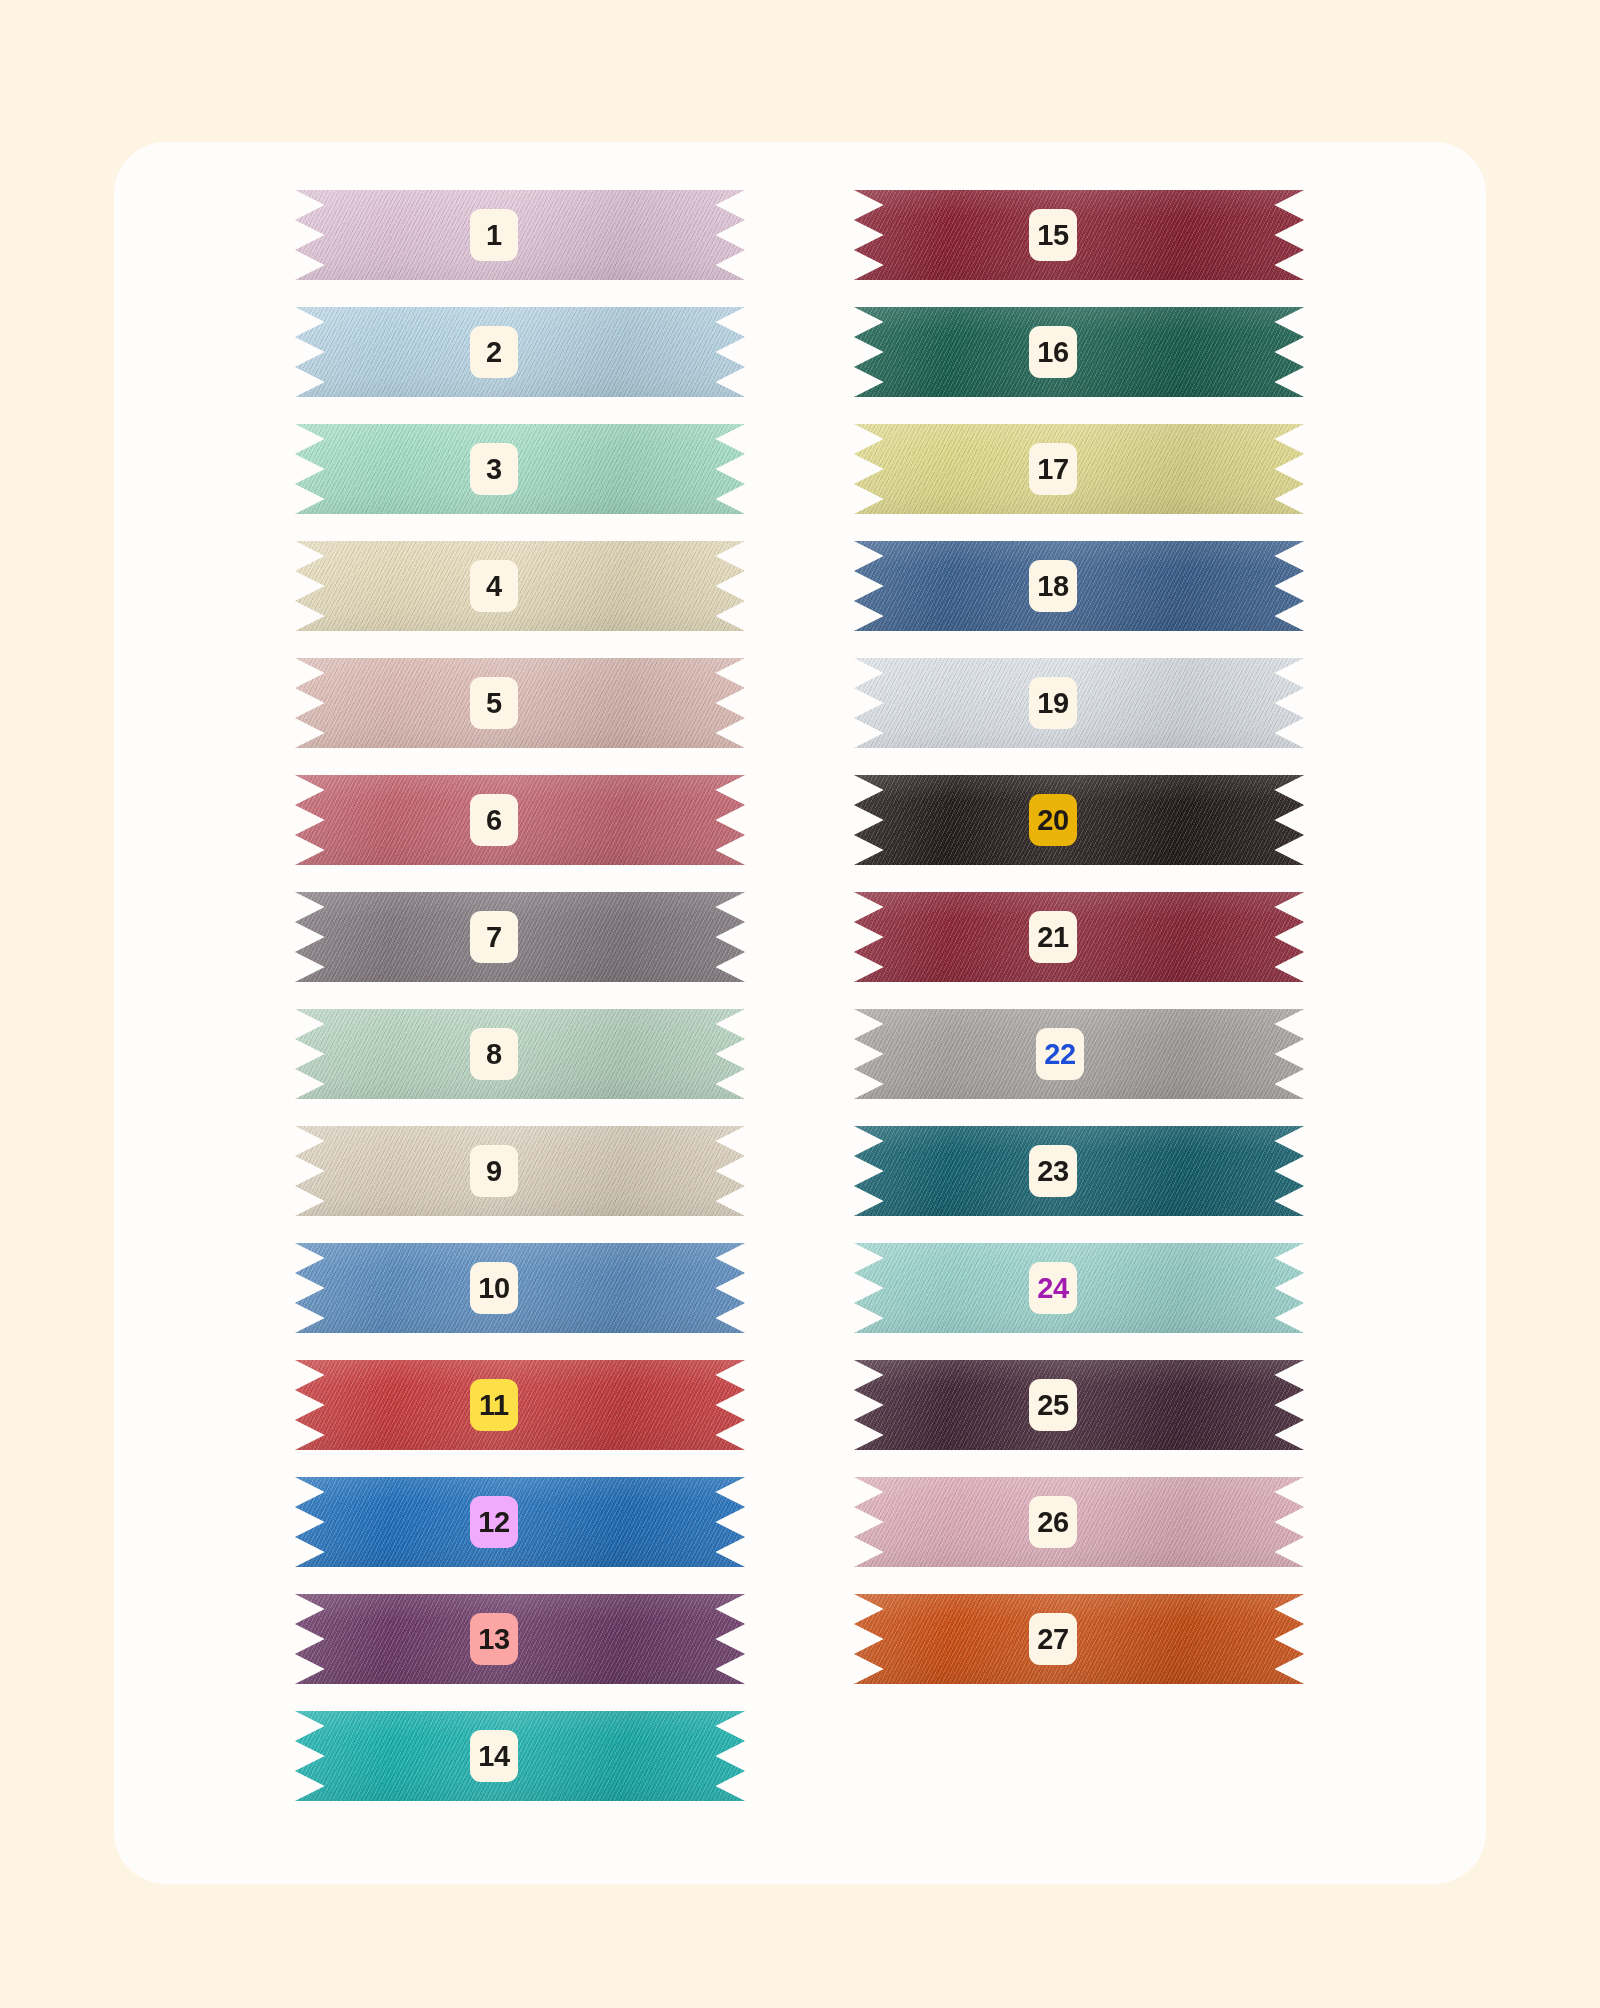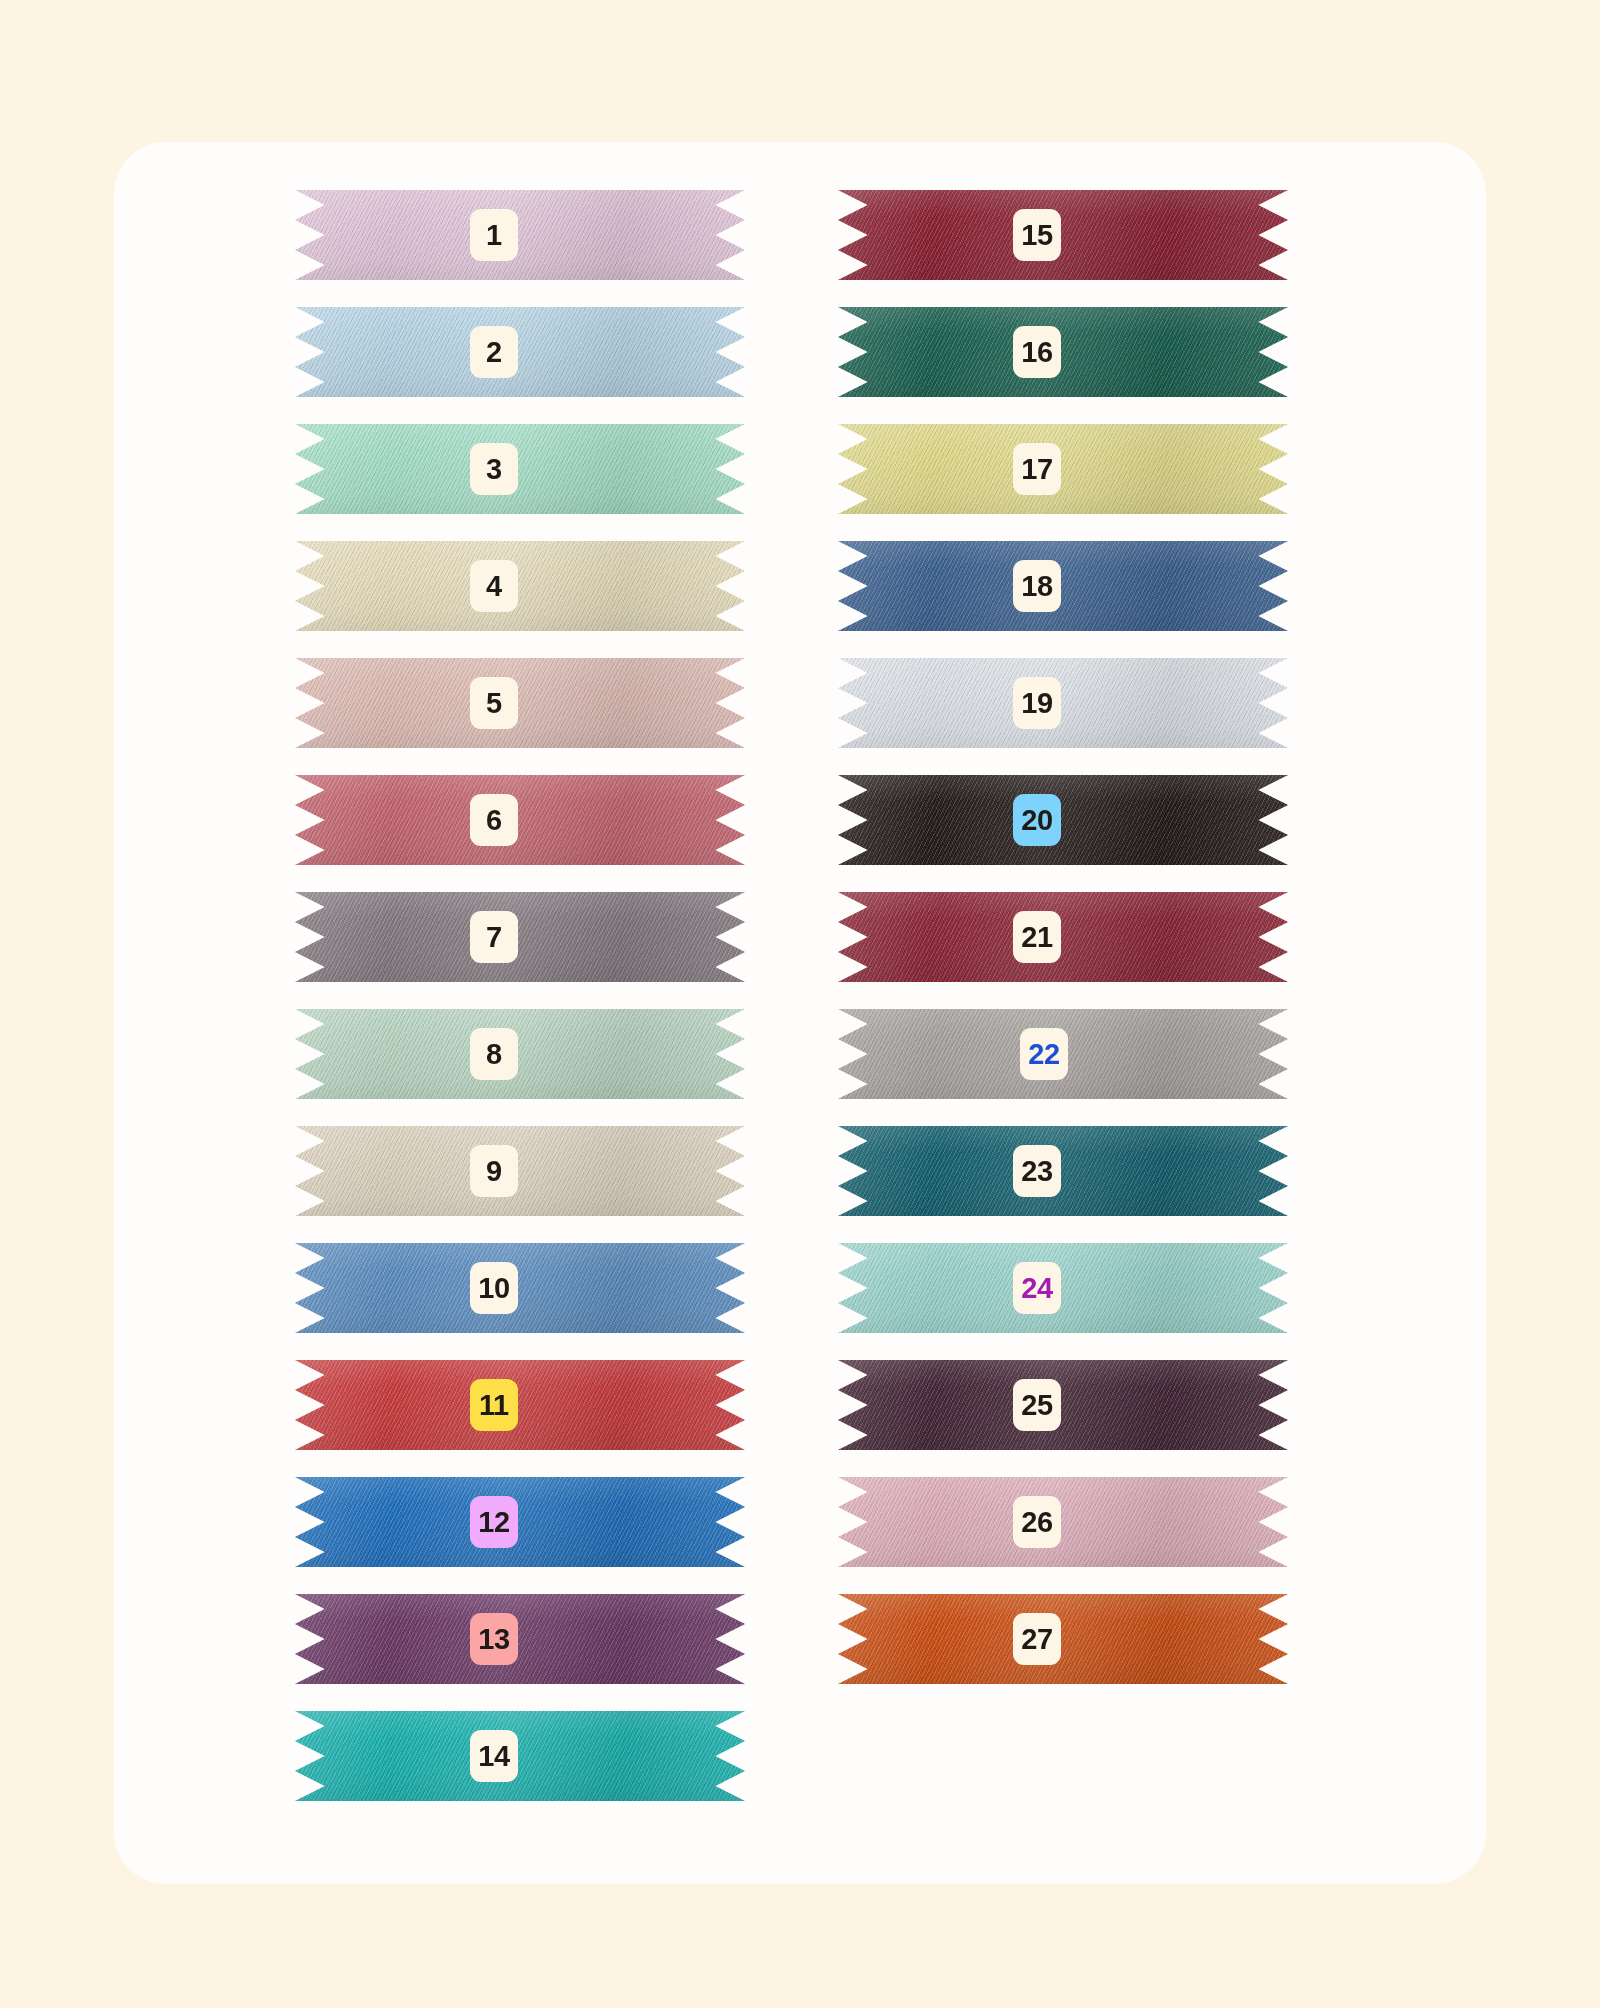--- a/index.html
+++ b/index.html
@@ -31,21 +31,21 @@
     position:absolute;
     left:0; top:0;
     width:100%; height:100%;
   }
 
   .column {
     position:absolute;
     width:450px;
   }
   #col-left  { left:181px; top:48px; }
-  #col-right { left:724px; top:48px; }
+  #col-right { left:740px; top:48px; }
 
   .swatch-row {
     position:relative;
     width:450px;
     height:90px;
     margin-bottom:27px;
   }
 
   
   .ribbon {
@@ -258,21 +258,21 @@
               <div class="weave"></div>
               <div class="sheen"></div>
             </div>
             <div class="badge" style="background: rgb(253, 246, 230); color: rgb(30, 26, 23);">19</div>
           </div>
           <div class="swatch-row">
             <div class="ribbon" style="background: rgb(34, 26, 24);">
               <div class="weave"></div>
               <div class="sheen"></div>
             </div>
-            <div class="badge" style="background: #7dd3fc; color: rgb(30, 26, 23);">20</div>
+            <div class="badge" style="background: #eab308; color: rgb(30, 26, 23);">20</div>
           </div>
           <div class="swatch-row">
             <div class="ribbon" style="background: rgb(140, 37, 54);">
               <div class="weave"></div>
               <div class="sheen"></div>
             </div>
             <div class="badge" style="background: rgb(253, 246, 230); color: rgb(30, 26, 23);">21</div>
           </div>
           <div class="swatch-row">
             <div class="ribbon" style="background: rgb(168, 164, 161);">

